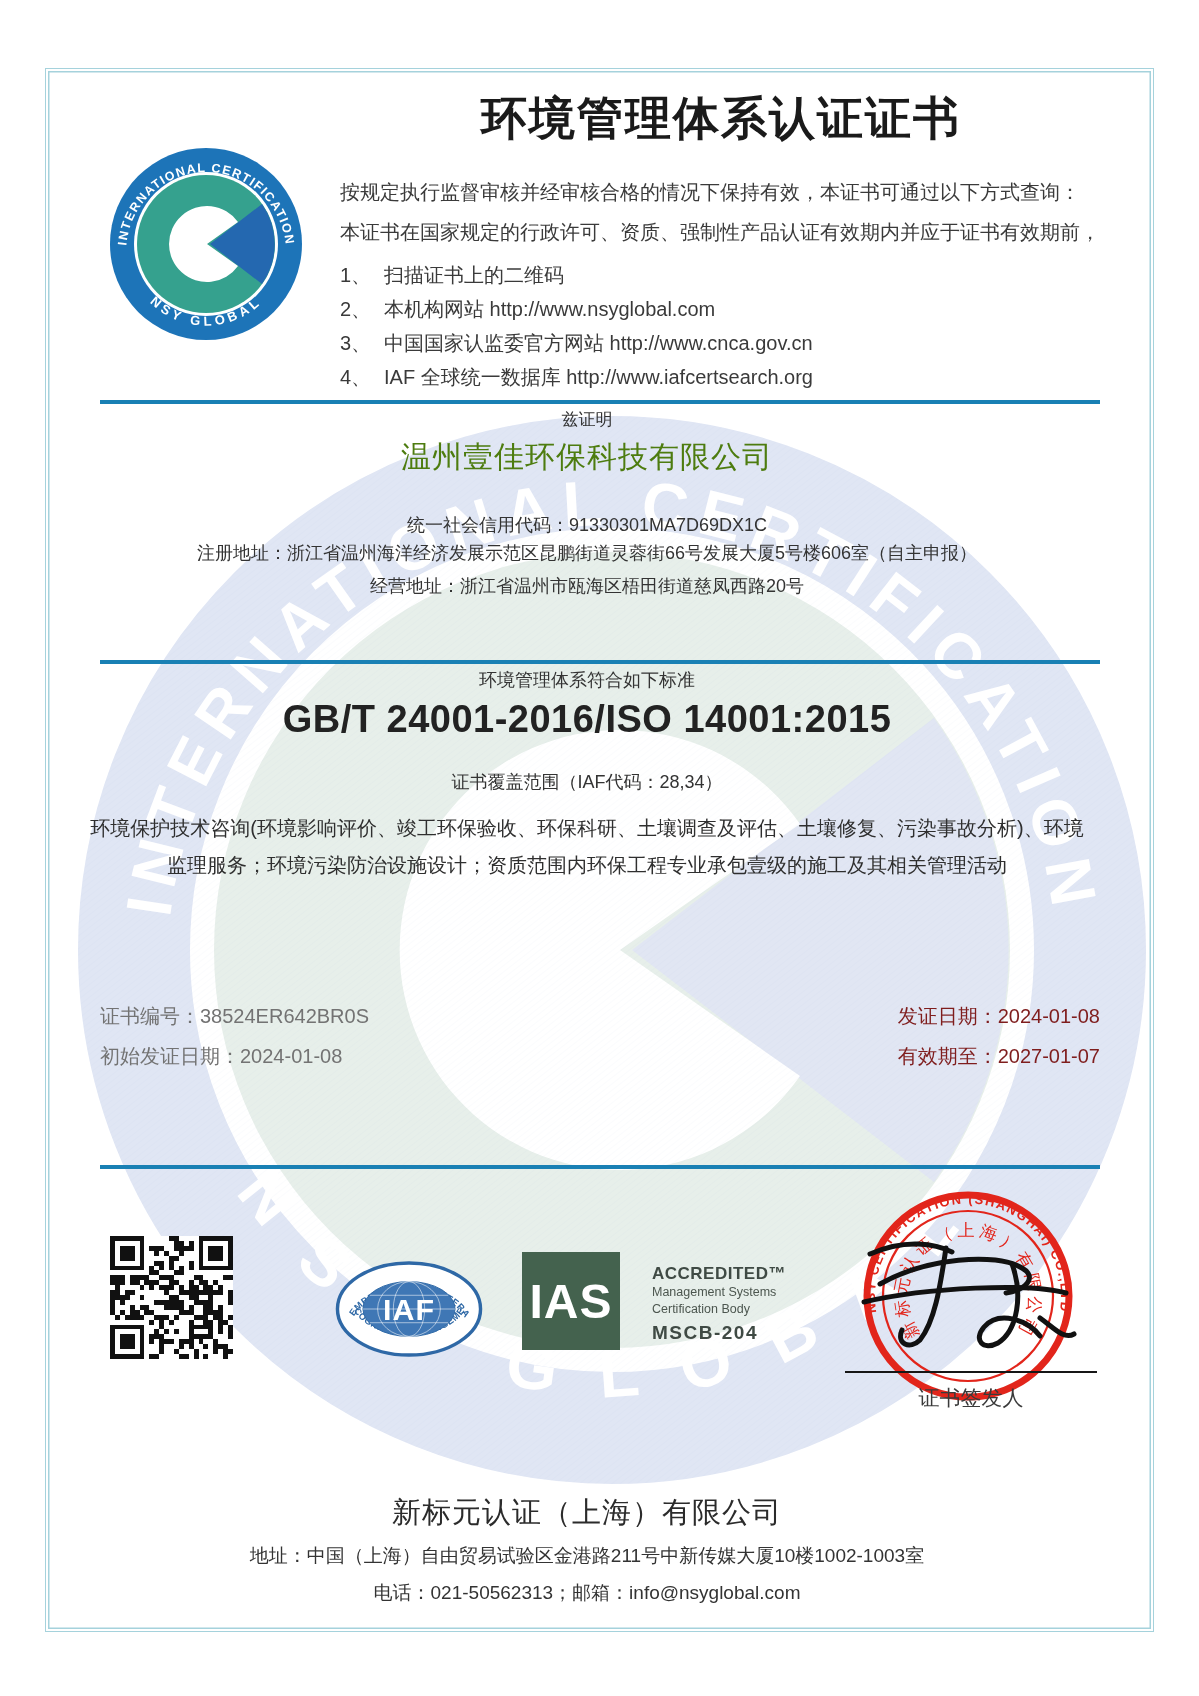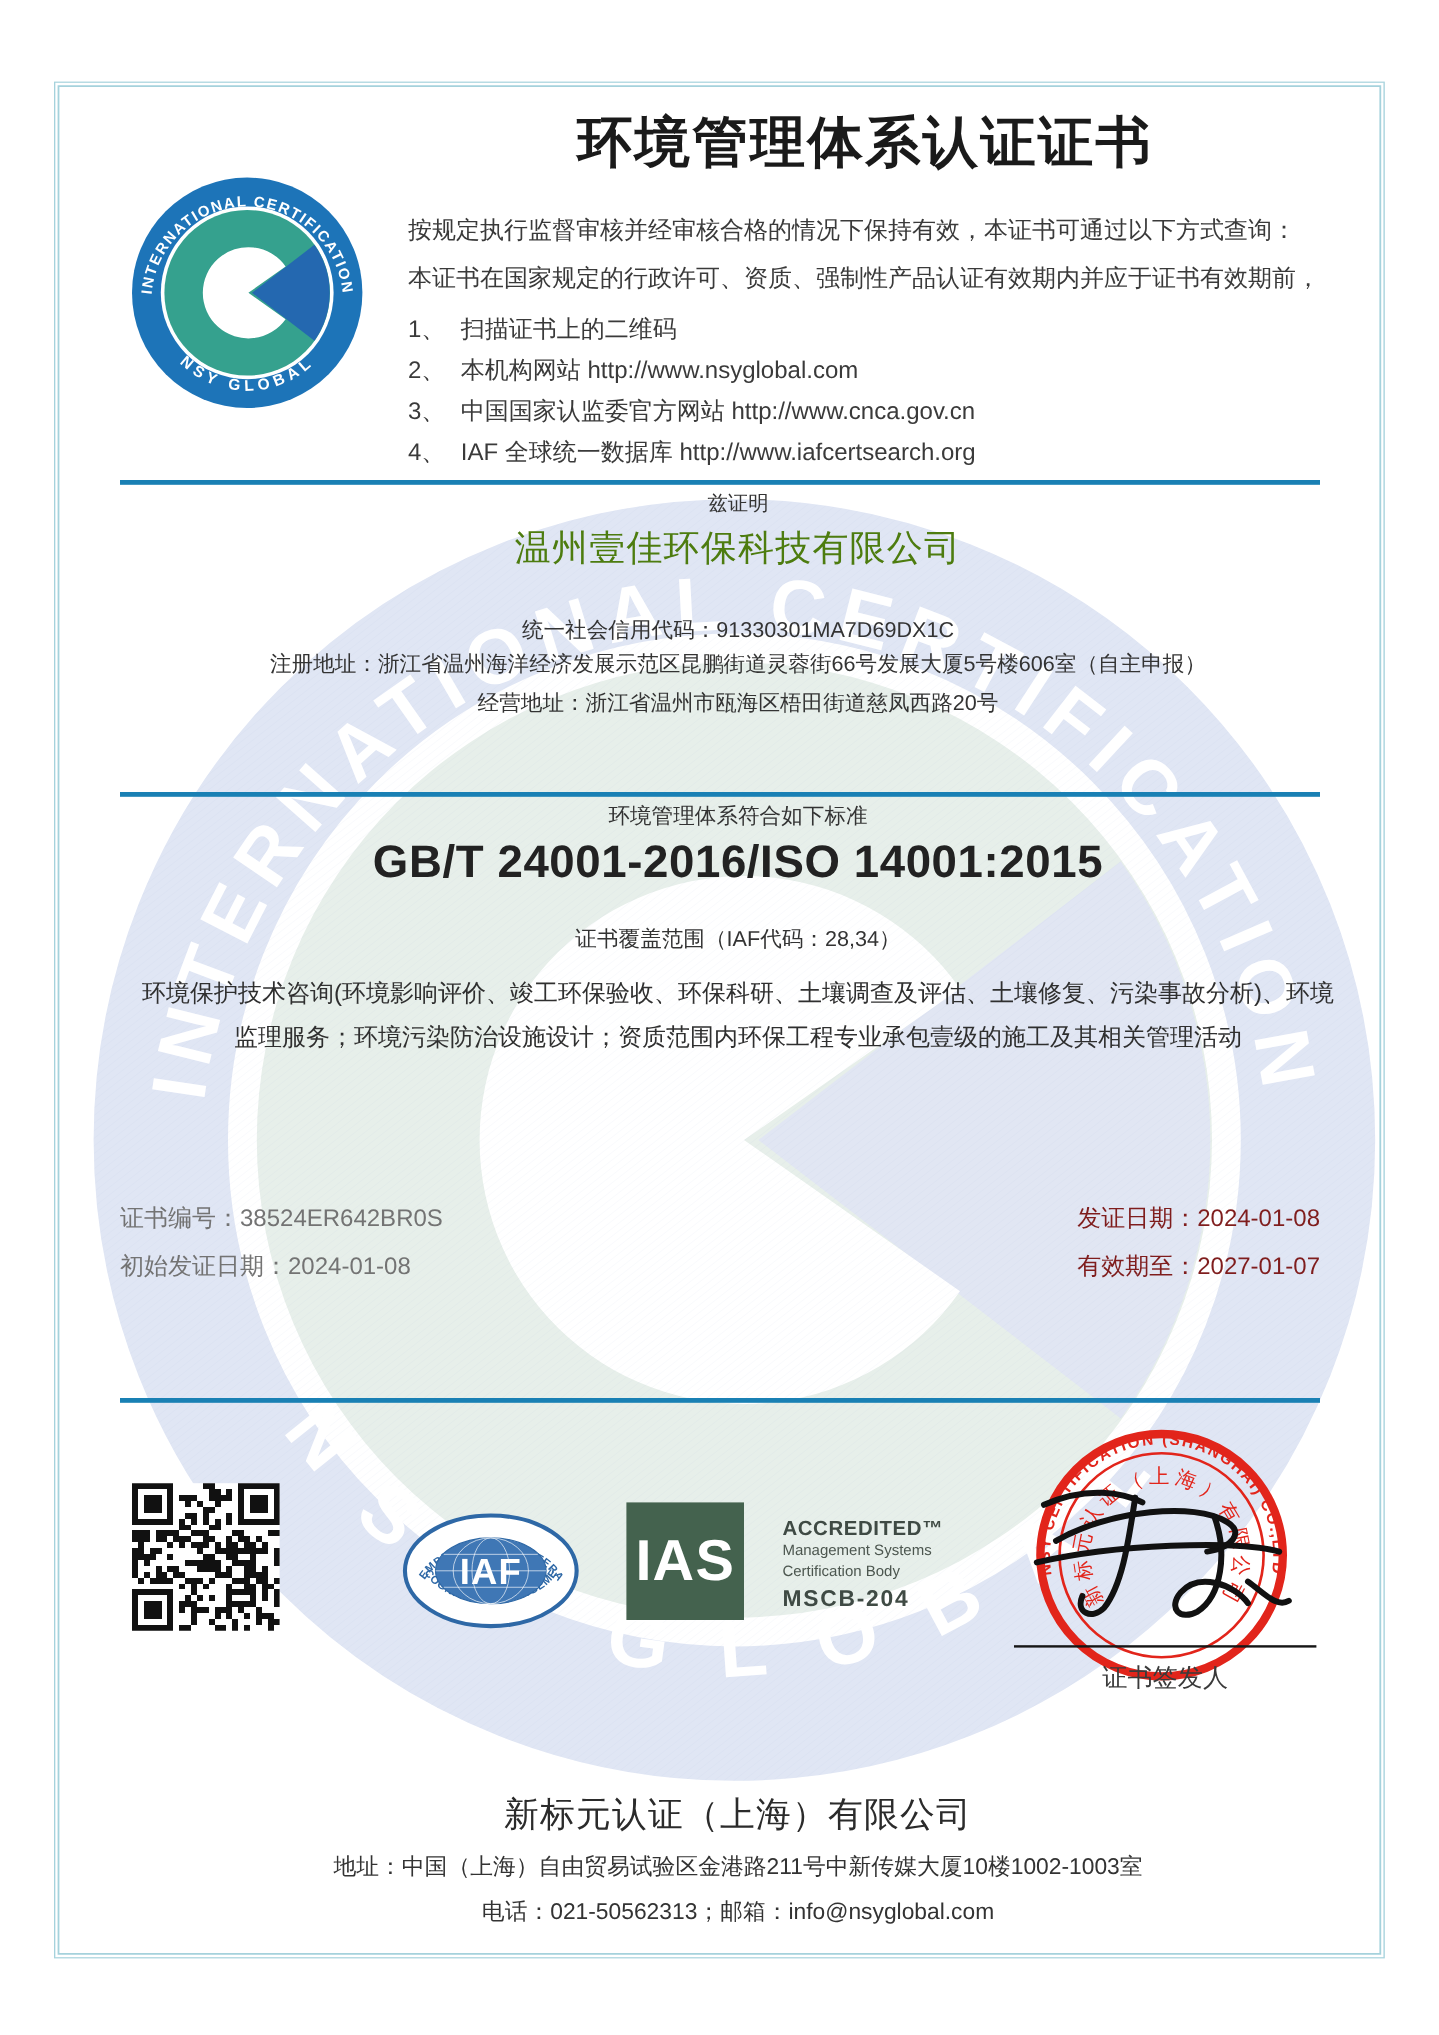--- a/index.html
+++ b/index.html
@@ -16,21 +16,21 @@
   .wm{position:absolute;left:70px;top:408px;width:1084px;height:1084px;z-index:0;}
   .content{position:absolute;inset:0;z-index:1;}
   .logo{position:absolute;left:108px;top:146px;width:196px;height:196px;}
   .title{position:absolute;left:340px;top:88px;width:762px;text-align:center;
     font-size:46px;font-weight:700;color:#1a1a1a;letter-spacing:2px;}
   .intro{position:absolute;left:340px;top:172px;width:770px;font-size:20px;color:#3a3a3a;line-height:40px;}
   .intro-list{margin-top:6px;}
   .intro-item{display:flex;line-height:34px;}
   .intro-item .num{width:44px;flex:none;}
   .hline{position:absolute;left:100px;width:1000px;height:4px;background:#1980b4;}
-  .c-center{position:absolute;left:110px;width:1010px;text-align:center;color:#333;}
+  .c-center{position:absolute;left:82px;width:1010px;text-align:center;color:#333;}
   .certify-label{top:408px;font-size:17px;}
   .company{top:437px;font-size:30px;font-weight:500;color:#4d7c0f;letter-spacing:1px;}
   .credit{top:489px;font-size:18px;margin-top:24px;}
   .regaddr{top:541px;font-size:18px;}
   .bizaddr{top:574px;font-size:18px;}
   .stdintro{top:668px;font-size:18px;}
   .stdcode{top:698px;font-size:38px;font-weight:700;color:#222;letter-spacing:.5px;}
   .scopelabel{top:770px;font-size:18px;}
   .scope{top:810px;font-size:20px;line-height:37px;color:#2f2f2f;}
   .meta-left{position:absolute;left:100px;top:996px;font-size:20px;color:#737373;line-height:40px;}

